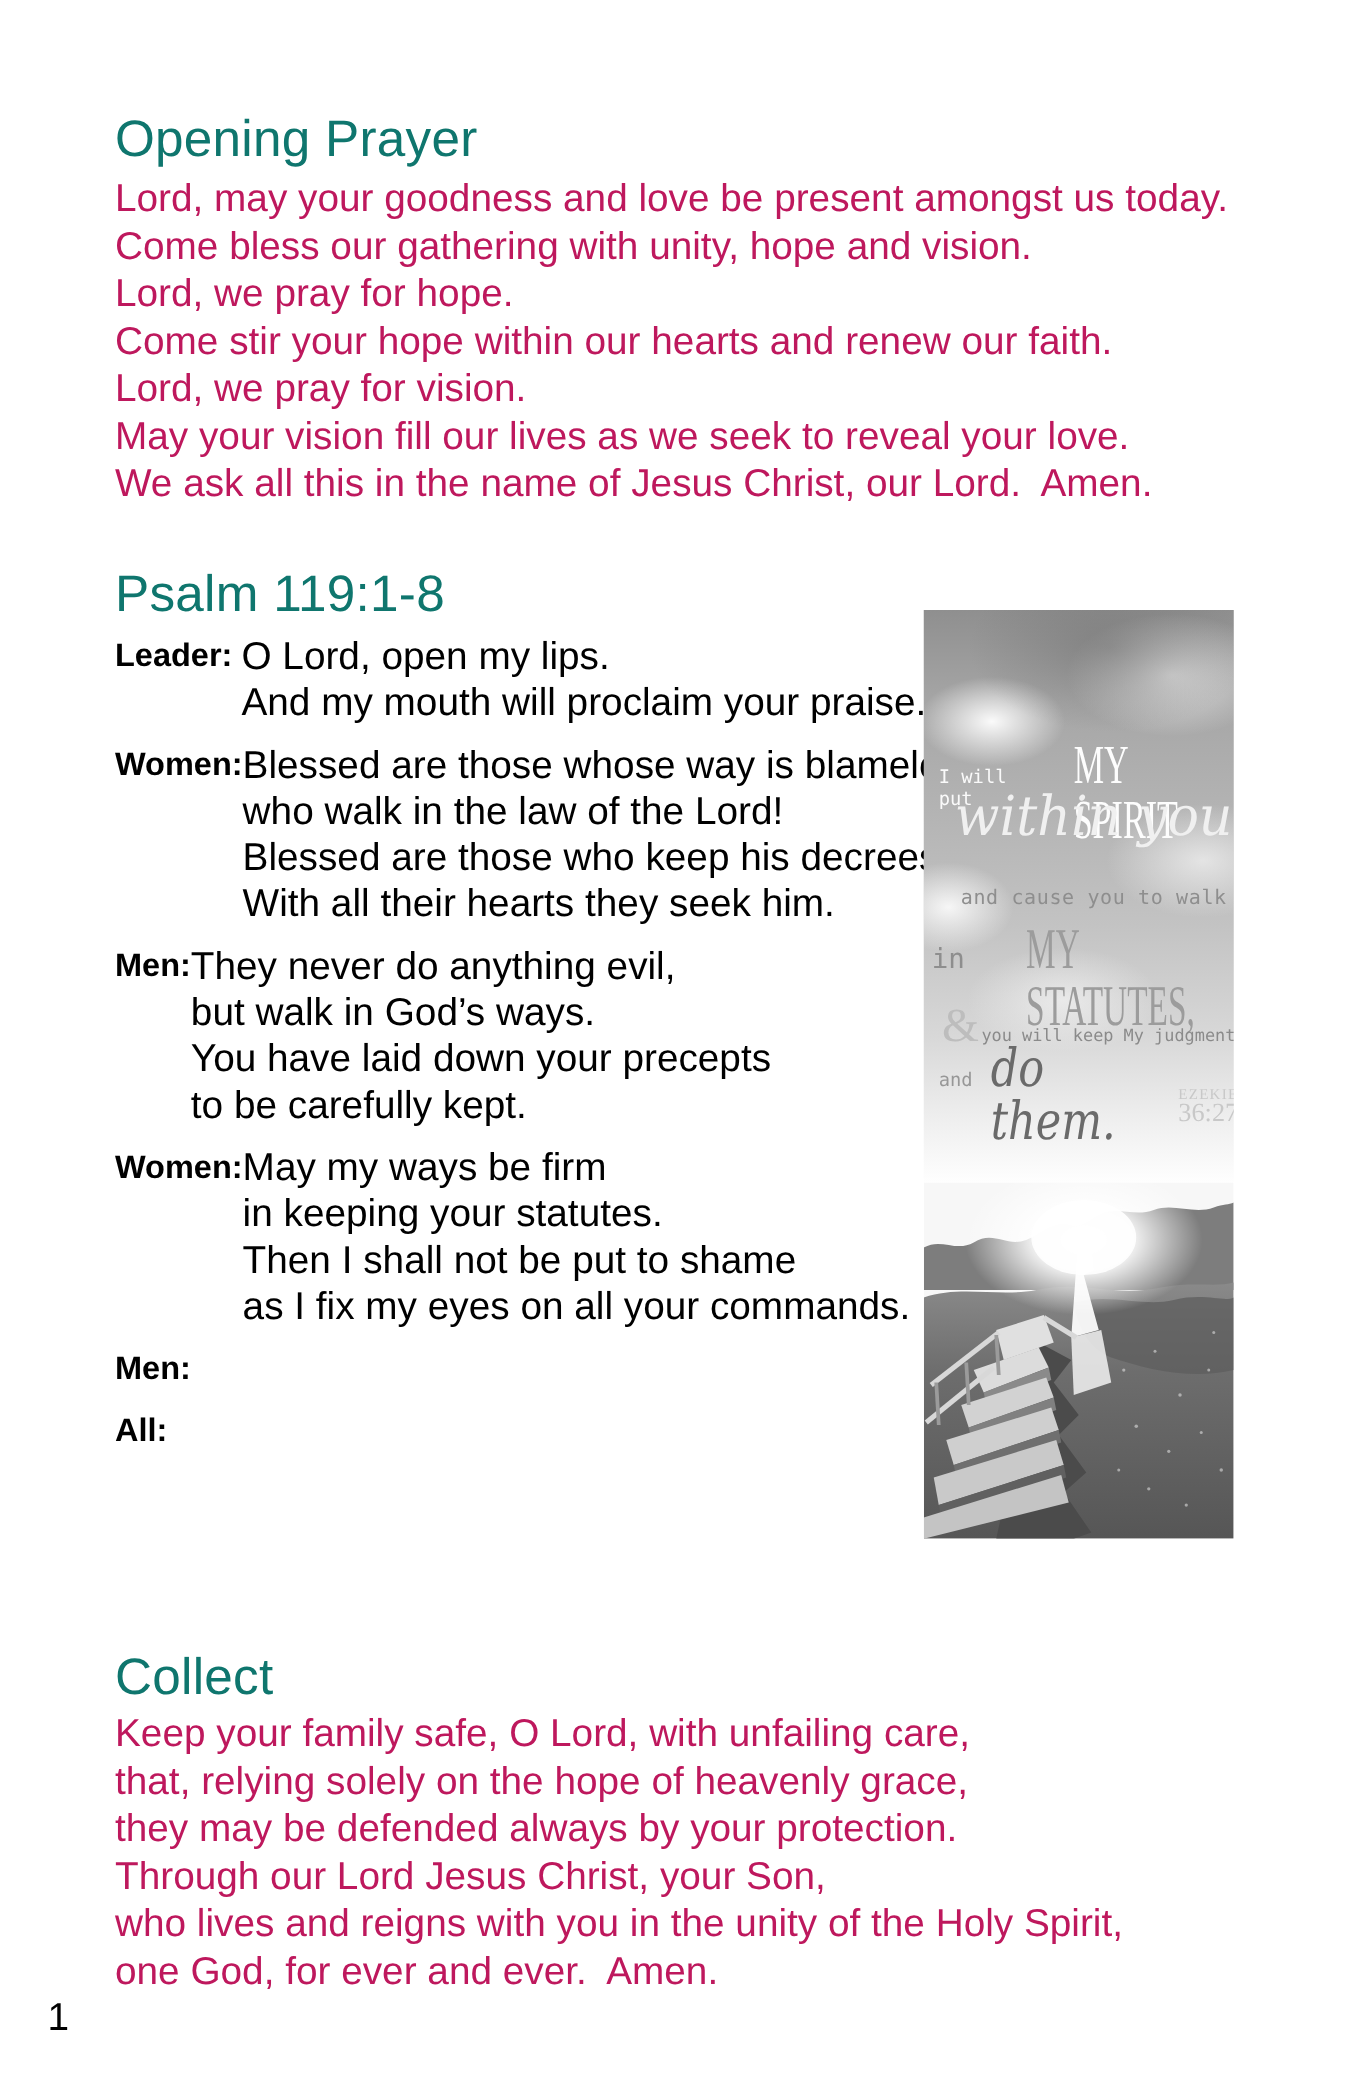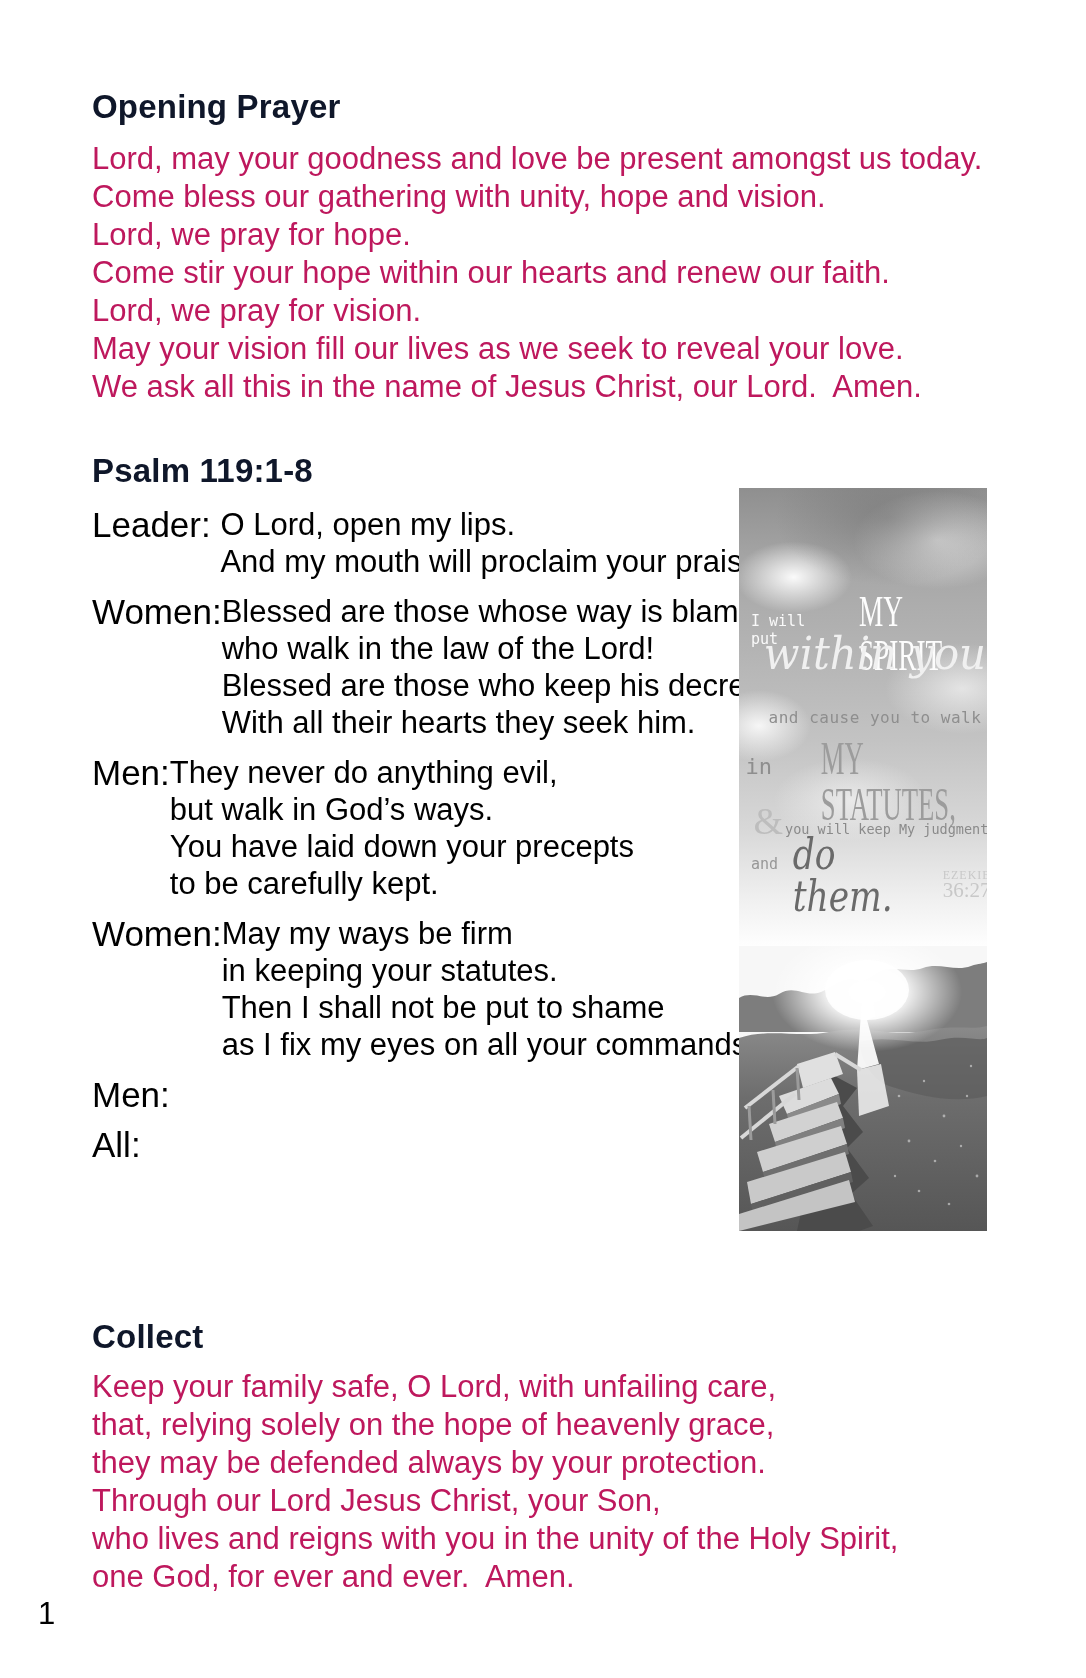--- a/index.html
+++ b/index.html
@@ -6,33 +6,33 @@
   body {
     width:1086px; height:1678px;
     background:#ffffff;
     font-family:"Liberation Sans", sans-serif;
     color:#000;
     position:relative;
     overflow:hidden;
   }
   .sect-title {
     position:absolute; left:92px;
-    font-size:33px; font-weight:bold; color:#0f172a;
+    font-size:41px; font-weight:normal; color:#0f766e;
     letter-spacing:0.2px; margin:0;
   }
   .para {
     position:absolute; left:92px;
     font-size:31px; line-height:38px; color:#be185d;
     white-space:pre-wrap; margin:0;
   }
   
   #verses { position:absolute; left:92px; top:506px; width:660px; }
   .verse { display:flex; align-items:flex-start; margin-bottom:13px; }
   .verse .speaker {
-    font-weight:normal; font-size:35px; line-height:37px;
+    font-weight:bold; font-size:26px; line-height:37px;
     white-space:pre; flex:0 0 auto;
   }
   .verse .vlines {
     font-size:31px; line-height:37px; white-space:pre;
   }
   
   figure.scripture {
     position:absolute; left:739px; top:488px; width:248px; height:743px;
     margin:0; overflow:hidden;
     background:

